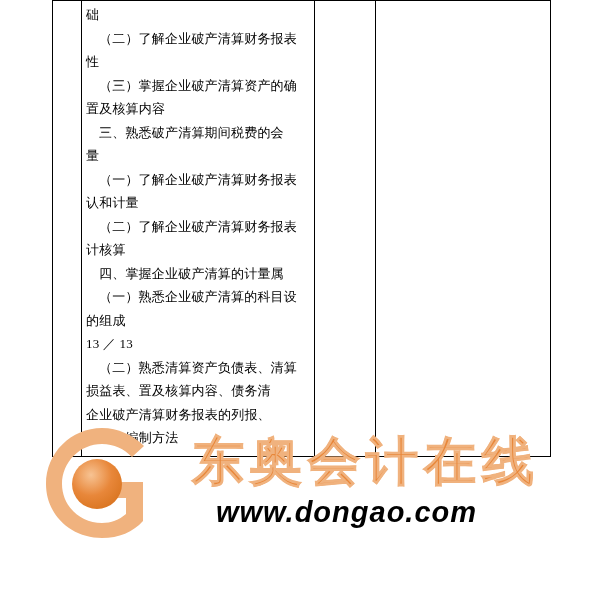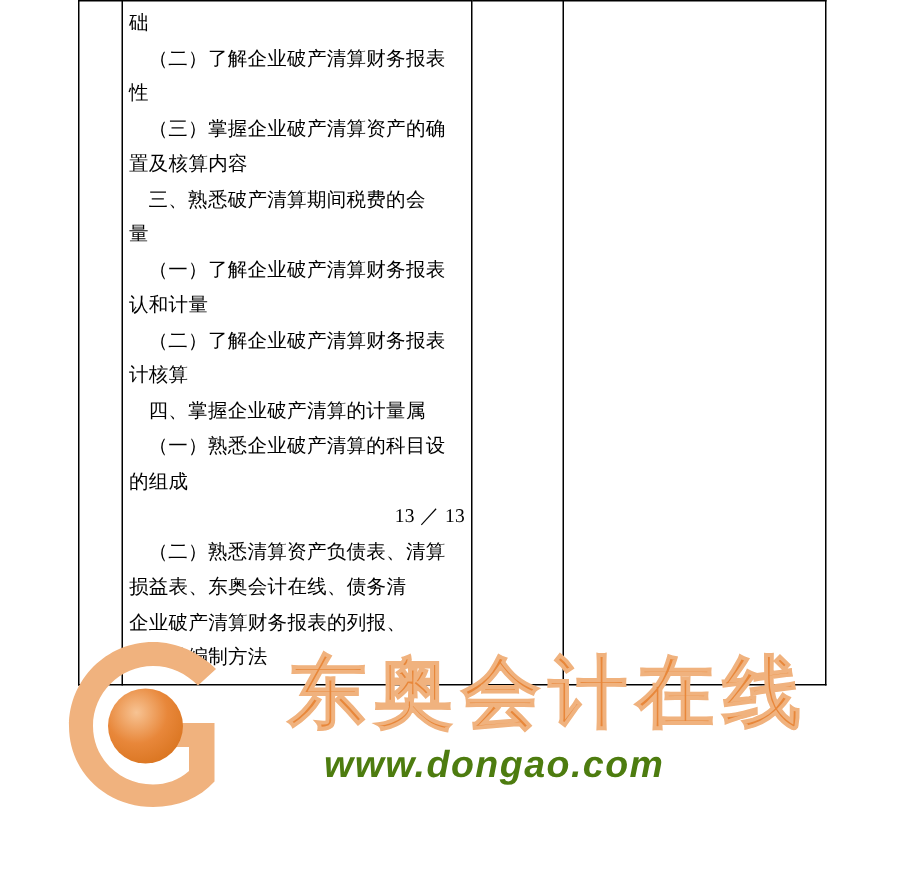--- a/index.html
+++ b/index.html
@@ -51,21 +51,20 @@
     letter-spacing: 0.2px;
   }
   .lines div {
     white-space: pre-wrap;
   }
   .indent {
     text-indent: 13px;
   }
   .pagenum {
     text-indent: 0;
-    text-align: right;
   }
 
   
   .doc-table tr:first-child td {
     border-top: 1px solid #000000;
   }
 
   
   .watermark {
     position: absolute;
@@ -79,37 +78,37 @@
     position: absolute;
     left: 0px;
     top: 6px;
     width: 124px;
     height: 118px;
   }
   .wm-text-cn {
     position: absolute;
     left: 152px;
     top: 16px;
-    font-family: Liberation Sans, sans-serif;
+    font-family: Liberation Serif, serif;
     font-weight: bold;
     font-size: 52px;
     line-height: 56px;
     color: #e8873a;
     letter-spacing: 6px;
     -webkit-text-stroke: 1px #f0b27e;
   }
   .wm-text-url {
     position: absolute;
     left: 176px;
     top: 78px;
     font-family: "Liberation Sans", sans-serif;
     font-weight: bold;
     font-style: italic;
-    font-size: 25px;
-    color: #4d7c0f;
+    font-size: 29px;
+    color: #000000;
     letter-spacing: 1px;
   }
 </style>
 </head>
 <body>
 
 <div class="page">
 
   <table class="doc-table">
     <tbody>
@@ -130,21 +129,21 @@
             <div>量</div>
             <div class="indent">（一）了解企业破产清算财务报表</div>
             <div>认和计量</div>
             <div class="indent">（二）了解企业破产清算财务报表</div>
             <div>计核算</div>
             <div class="indent">四、掌握企业破产清算的计量属</div>
             <div class="indent">（一）熟悉企业破产清算的科目设</div>
             <div>的组成</div>
             <div class="pagenum">13 ／ 13</div>
             <div class="indent">（二）熟悉清算资产负债表、清算</div>
-            <div>损益表、东奥会计在线、债务清</div>
+            <div>损益表、置及核算内容、债务清</div>
             <div>企业破产清算财务报表的列报、</div>
             <div>内容及编制方法</div>
           </div>
         </td>
         <td class="col-c">
           <div class="cell-content lines">
             <div></div>
           </div>
         </td>
         <td class="col-d">

